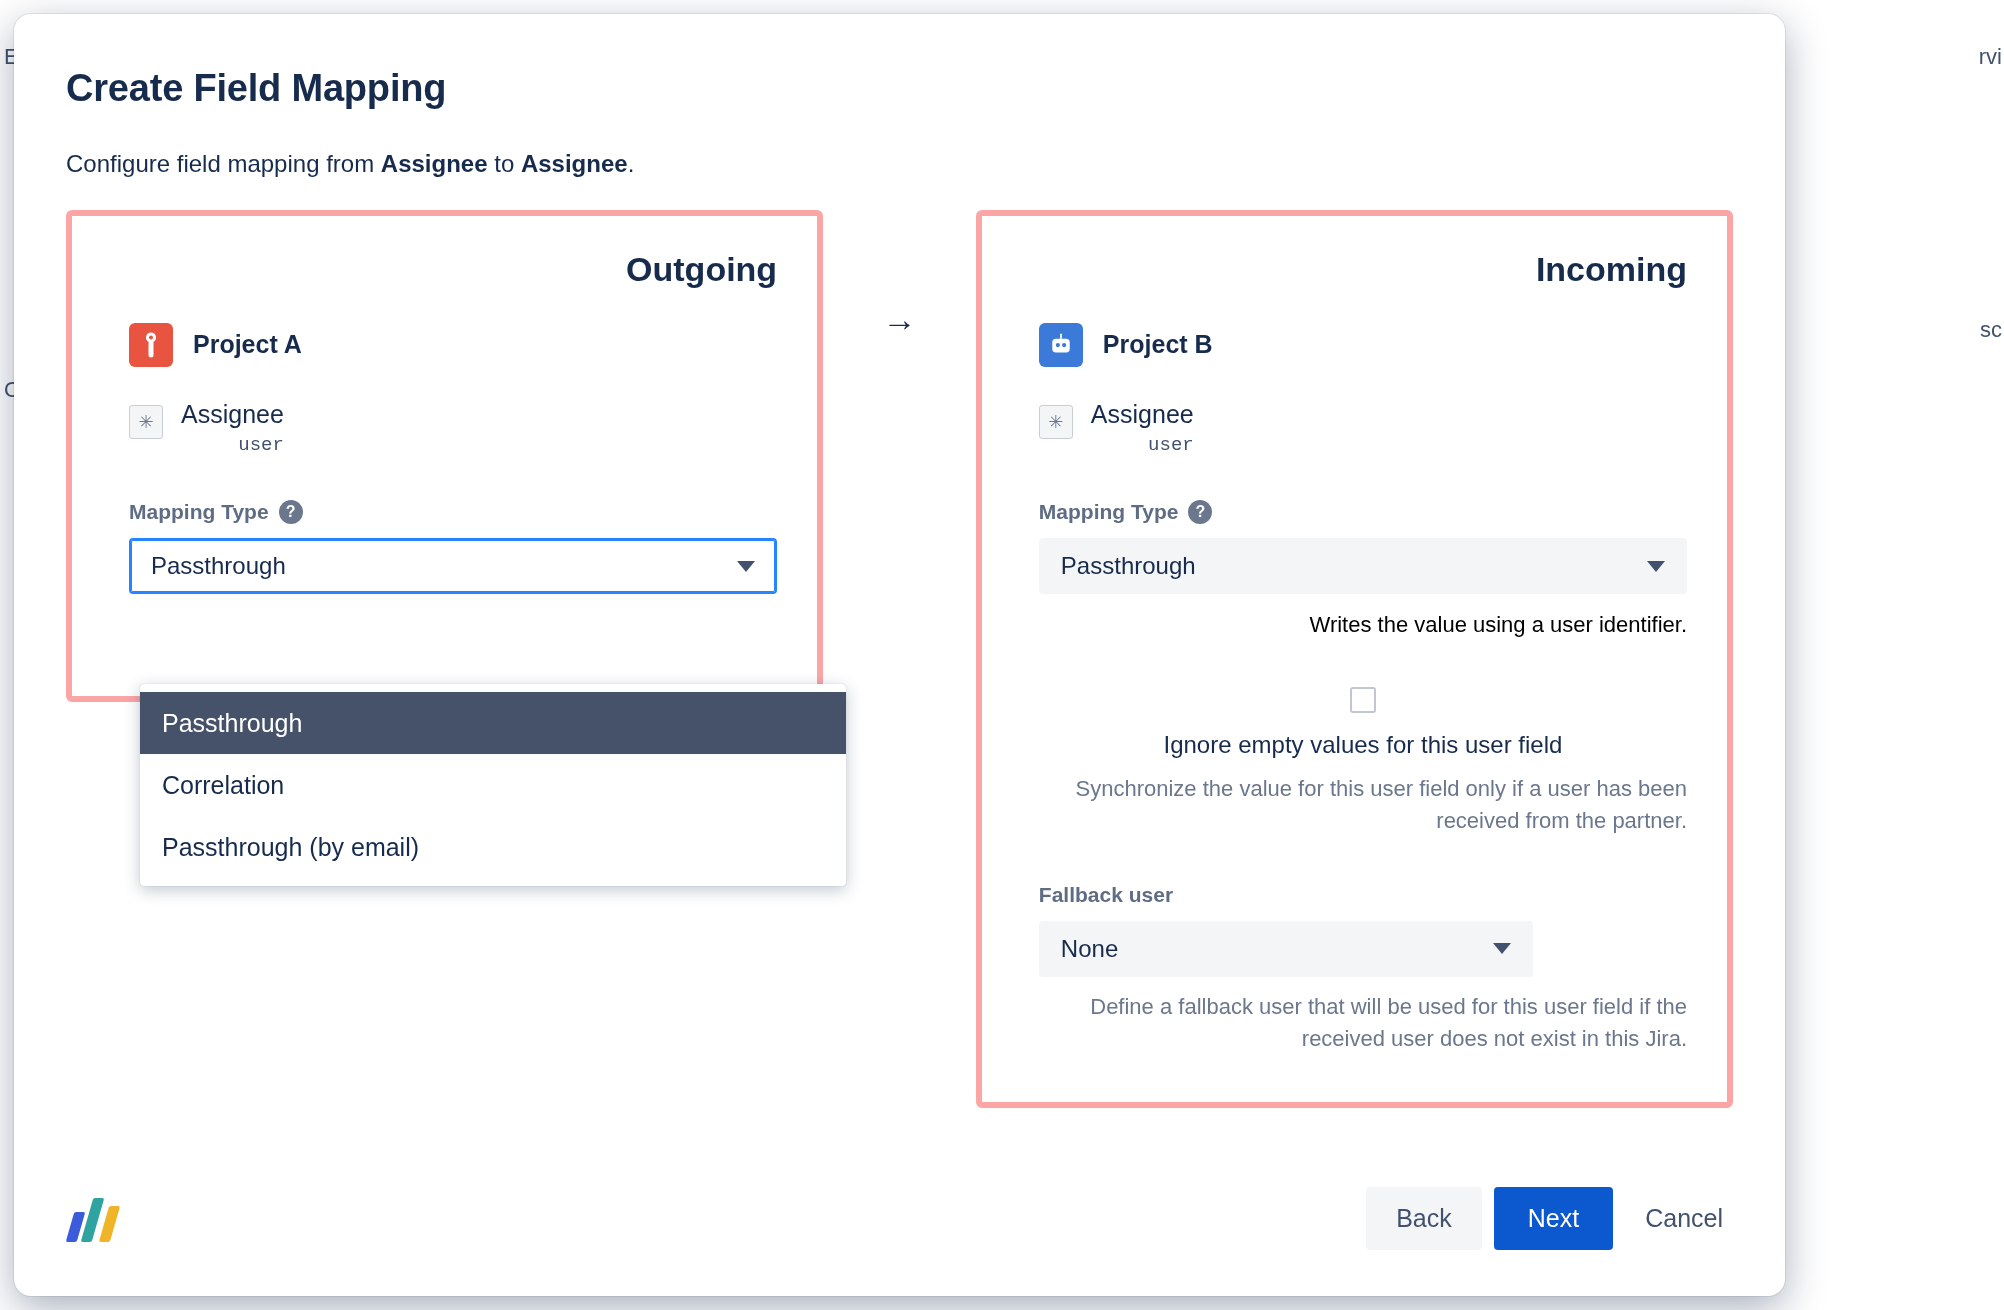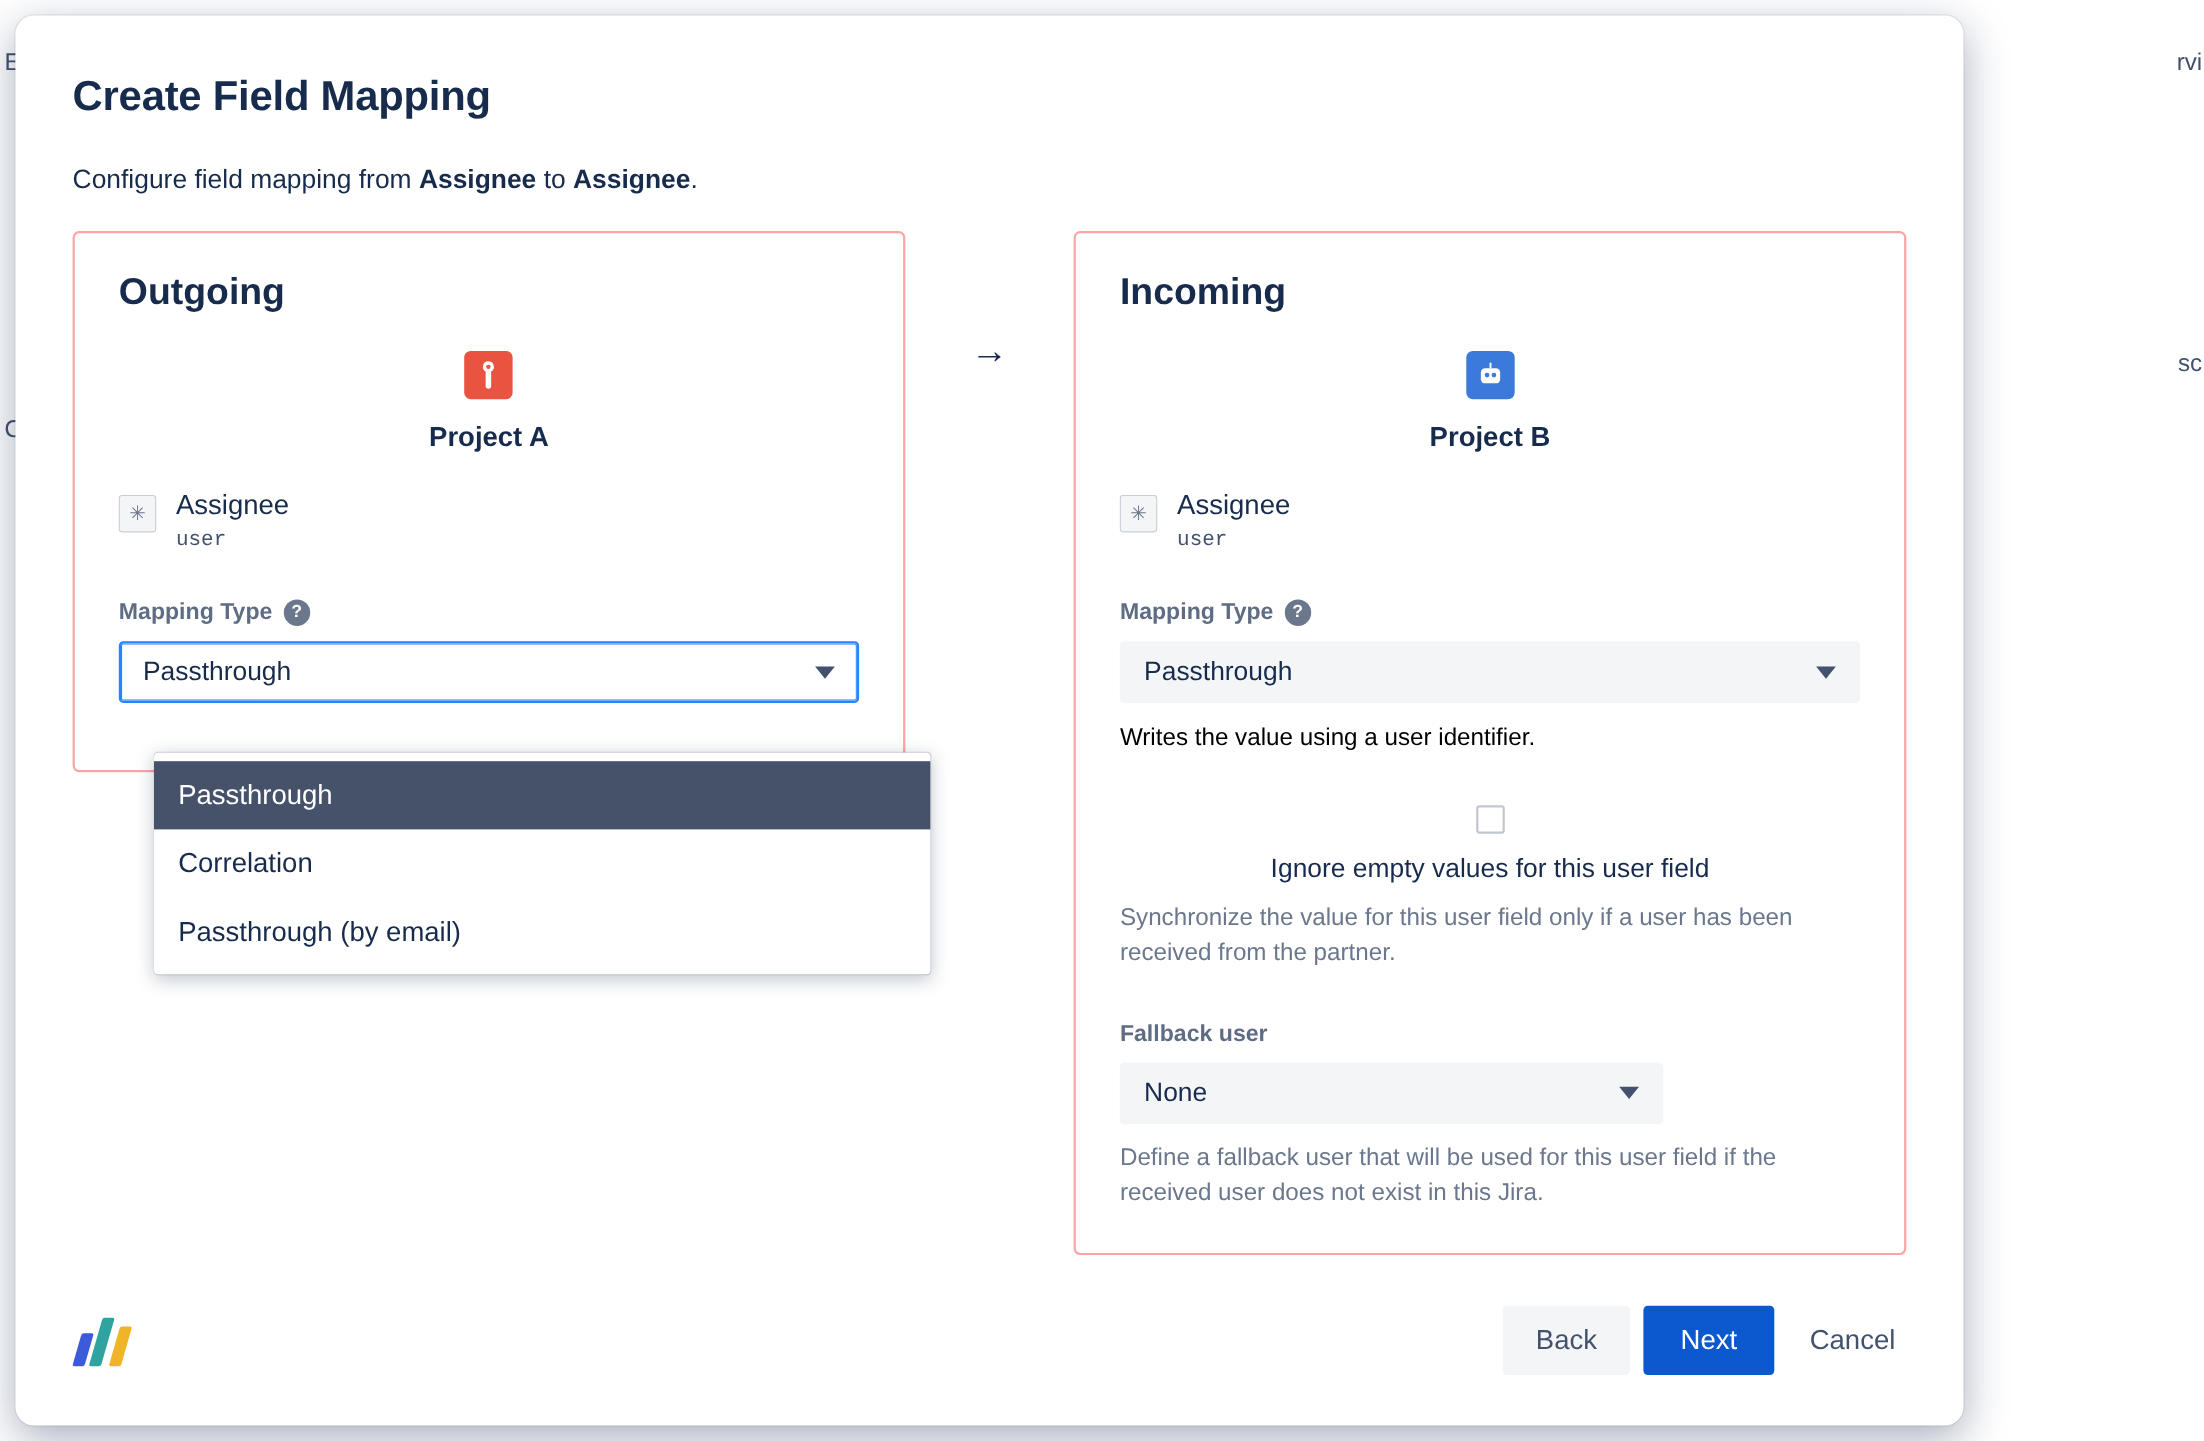--- a/index.html
+++ b/index.html
@@ -59,23 +59,24 @@
 
   
   #panels {
     position: relative;
     margin-top: 32px;
     display: flex;
     align-items: flex-start;
   }
   .panel {
     background: #fff;
-    border: 2px solid #fca5a5;
+    border: 6px solid #fca5a5;
     border-radius: 6px;
-    padding: 34px 40px 40px 40px;
+    padding: 34px 40px 40px 57px;
+    text-align: right;
   }
   .panel.outgoing { width: 822px; min-height: 492px; }
   .panel.incoming { width: 822px; min-height: 898px; }
   .panel-spacer { width: 168px; display:flex; align-items:flex-start; justify-content:center; }
   .arrow {
     margin-top: 92px;
     font-size: 34px;
     color: #172b4d;
     line-height: 1;
   }
@@ -84,21 +85,20 @@
     font-weight: 600;
     color: #172b4d;
     margin: 0 0 34px 0;
   }
 
   .project-row {
     display: flex;
     align-items: center;
     gap: 20px;
     margin-bottom: 34px;
-    flex-direction: column;
   }
   .project-avatar {
     width: 44px; height: 44px;
     border-radius: 6px;
     display: flex; align-items: center; justify-content: center;
     font-size: 24px;
     overflow: hidden;
   }
   .avatar-a { background: #e8543f; }
   .avatar-b { background: #3b7ad9; }

